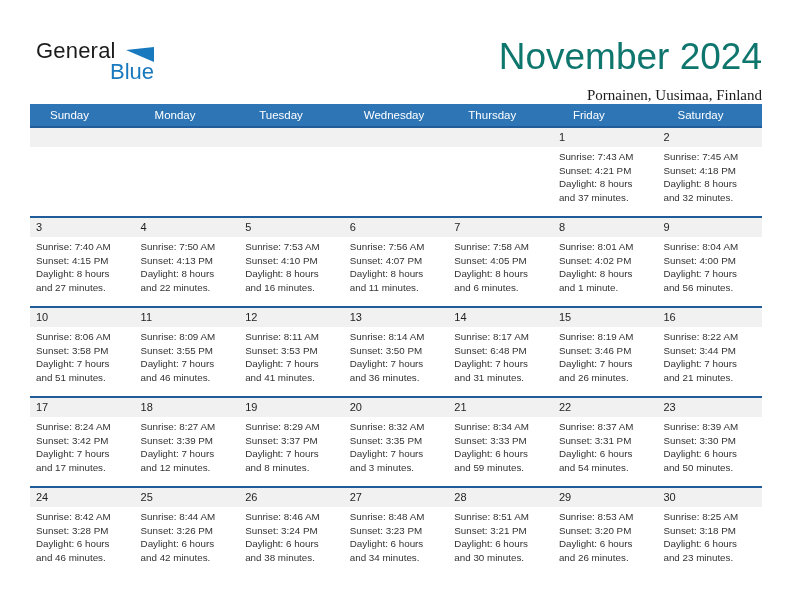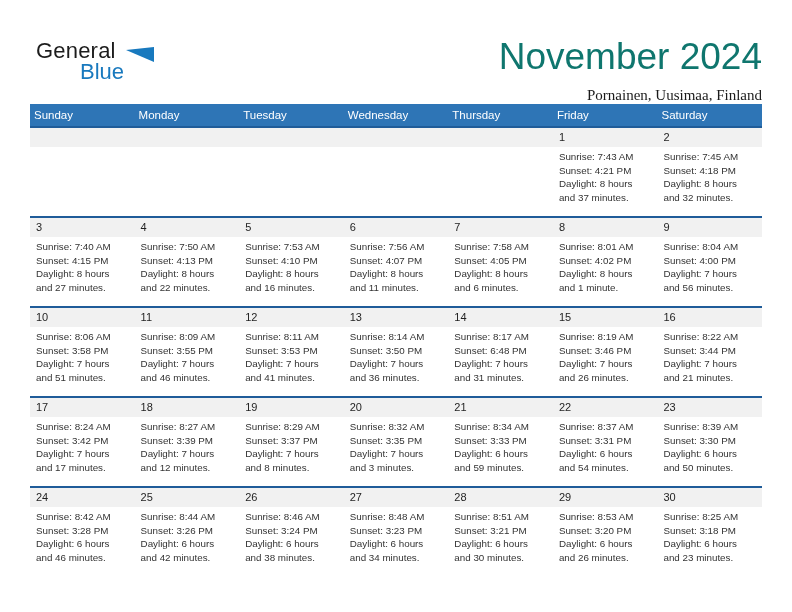--- a/index.html
+++ b/index.html
@@ -11,36 +11,36 @@
 
   
   .logo { position:absolute; left:30px; top:38px; width:120px; height:46px; }
   .logo-general {
     position:absolute; left:6px; top:0;
     font-size:22px; color:#1c1c1c; letter-spacing:0.2px;
   }
   .logo-triangle { position:absolute; left:96px; top:9px; }
   .logo-blue {
     position:absolute; left:50px; top:21px; width:74px;
-    text-align:left; font-size:22px; color:#1879be;
+    text-align:right; font-size:22px; color:#1879be;
   }
 
   
   .title-block { position:absolute; right:30px; top:36px; text-align:right; }
   .title { font-size:37px; color:#0f766e;margin-left:32px; }
   .subtitle { font-size:15px; color:#1a1a1a; margin-top:9px;font-family:Liberation Serif, serif; }
 
   
   .calendar { position:absolute; left:30px; top:104px; width:732px; }
   .weekday-header {
     display:flex; align-items:center;
     background:#2e75b6; height:22px;
   }
   .weekday {
-    flex:1; color:#ffffff; font-size:11.5px; padding-left:4px;
+    flex:1; color:#ffffff; font-size:11.5px; padding-left:20px;
     white-space:nowrap; overflow:hidden;
   }
   .week-row {
     display:flex; height:88px; border-top:2px solid #1f5c99;
     background:#ffffff;
   }
   .day-cell { flex:1; min-width:0; }
   .day-num {
     height:19px; background:#f1f1f1; box-sizing:border-box;
     font-size:11px; color:#1f1f1f; padding:3px 0 0 6px;

